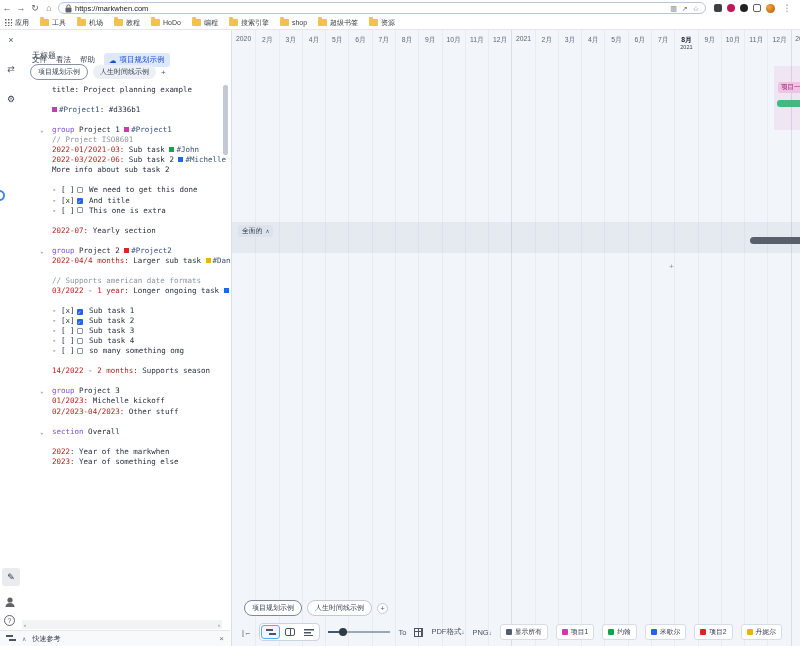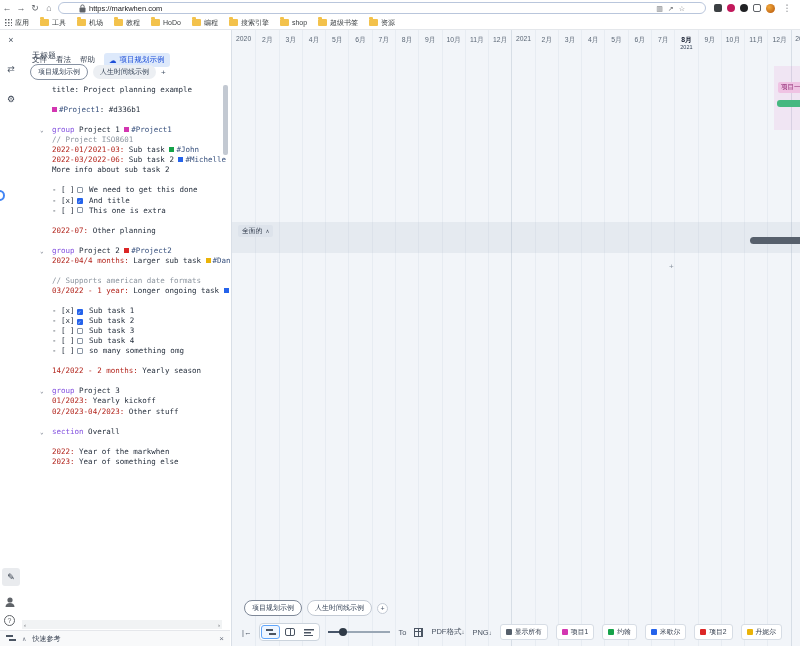--- a/index.html
+++ b/index.html
@@ -2,21 +2,21 @@
 <html><head>
 <meta charset="utf-8">
 <style>
   * { margin:0; padding:0; box-sizing:border-box; }
   html,body { width:800px; height:646px; font-family:"Liberation Sans",sans-serif; background:#fff; }
   #screen { position:relative; width:800px; height:646px; overflow:hidden; background:#fff; }
 
   
   #chrome { position:absolute; left:0; top:0; width:800px; height:16px; background:#fff; display:flex; align-items:center; }
   .nav-ic { color:#5f6368; font-size:9px; width:14px; text-align:center; cursor:pointer; }
-  #urlbar { position:relative; height:12px; flex:0 0 648px; margin-left:2px; border:1px solid #b9c6dc; border-radius:7px; background:#fff; display:flex; align-items:flex-end; padding:0 20px; }
+  #urlbar { position:relative; height:12px; flex:0 0 648px; margin-left:2px; border:1px solid #b9c6dc; border-radius:7px; background:#fff; display:flex; align-items:flex-end; padding:0 6px; }
   #urlbar .url { font-size:7.5px; color:#202124; margin-left:3px; flex:1; }
   #urlbar .url-ic { color:#5f6368; font-size:7px; margin-left:5px; }
   .ext-row { display:flex; align-items:center; gap:5px; margin-left:8px; }
   .ext { width:8px; height:8px; border-radius:2px; }
   .ext.e1 { background:#3c4043; }
   .ext.e2 { background:#c2185b; border-radius:50%; }
   .ext.e3 { background:#202124; border-radius:50%; }
   .ext.e4 { background:#fff; border:1px solid #5f6368; }
   .avatar { width:9px; height:9px; border-radius:50%; background:radial-gradient(circle at 35% 35%, #f2a93b, #b45309); }
   #bookmarks { position:absolute; left:0; top:16px; width:800px; height:14px; background:#fff; border-bottom:1px solid #e4e7eb; display:flex; align-items:center; padding-left:5px; gap:11px; }
@@ -244,38 +244,38 @@
           <div class="cl"><span class="arrow">⌄</span><span class="sg-k">group</span><span class="sg-p"> Project 1 </span><span class="sq" style="background: rgb(211, 54, 177);"></span><span class="sg-t">#Project1</span></div>
           <div class="cl"><span class="sg-c">// Project ISO8601</span></div>
           <div class="cl"><span class="sg-d">2022-01/2021-03:</span><span class="sg-p"> Sub task </span><span class="sq" style="background: rgb(22, 163, 74);"></span><span class="sg-t">#John</span></div>
           <div class="cl"><span class="sg-d">2022-03/2022-06:</span><span class="sg-p"> Sub task 2 </span><span class="sq" style="background: rgb(37, 99, 235);"></span><span class="sg-t">#Michelle</span></div>
           <div class="cl"><span class="sg-p">More info about sub task 2</span></div>
           <div class="cl"></div>
           <div class="cl"><span class="sg-p">- [ ]</span><span class="cb off"></span><span class="sg-p"> We need to get this done</span></div>
           <div class="cl"><span class="sg-p">- [x]</span><span class="cb on">✓</span><span class="sg-p"> And title</span></div>
           <div class="cl"><span class="sg-p">- [ ]</span><span class="cb off"></span><span class="sg-p"> This one is extra</span></div>
           <div class="cl"></div>
-          <div class="cl"><span class="sg-d">2022-07:</span><span class="sg-p"> Other planning</span></div>
+          <div class="cl"><span class="sg-d">2022-07:</span><span class="sg-p"> Yearly section</span></div>
           <div class="cl"></div>
           <div class="cl"><span class="arrow">⌄</span><span class="sg-k">group</span><span class="sg-p"> Project 2 </span><span class="sq" style="background: rgb(220, 38, 38);"></span><span class="sg-t">#Project2</span></div>
           <div class="cl"><span class="sg-d">2022-04/4 months:</span><span class="sg-p"> Larger sub task </span><span class="sq" style="background: rgb(234, 179, 8);"></span><span class="sg-t">#Danielle</span></div>
           <div class="cl"></div>
           <div class="cl"><span class="sg-c">// Supports american date formats</span></div>
           <div class="cl"><span class="sg-d">03/2022 - 1 year:</span><span class="sg-p"> Longer ongoing task </span><span class="sq" style="background: rgb(37, 99, 235);"></span></div>
           <div class="cl"></div>
           <div class="cl"><span class="sg-p">- [x]</span><span class="cb on">✓</span><span class="sg-p"> Sub task 1</span></div>
           <div class="cl"><span class="sg-p">- [x]</span><span class="cb on">✓</span><span class="sg-p"> Sub task 2</span></div>
           <div class="cl"><span class="sg-p">- [ ]</span><span class="cb off"></span><span class="sg-p"> Sub task 3</span></div>
           <div class="cl"><span class="sg-p">- [ ]</span><span class="cb off"></span><span class="sg-p"> Sub task 4</span></div>
           <div class="cl"><span class="sg-p">- [ ]</span><span class="cb off"></span><span class="sg-p"> so many something omg</span></div>
           <div class="cl"></div>
-          <div class="cl"><span class="sg-d">14/2022 - 2 months:</span><span class="sg-p"> Yearly season</span></div>
+          <div class="cl"><span class="sg-d">14/2022 - 2 months:</span><span class="sg-p"> Supports season</span></div>
           <div class="cl"></div>
           <div class="cl"><span class="arrow">⌄</span><span class="sg-k">group</span><span class="sg-p"> Project 3</span></div>
-          <div class="cl"><span class="sg-d">01/2023:</span><span class="sg-p"> Yearly kickoff</span></div>
+          <div class="cl"><span class="sg-d">01/2023:</span><span class="sg-p"> Michelle kickoff</span></div>
           <div class="cl"><span class="sg-d">02/2023-04/2023:</span><span class="sg-p"> Other stuff</span></div>
           <div class="cl"></div>
           <div class="cl"><span class="arrow">⌄</span><span class="sg-k">section</span><span class="sg-p"> Overall</span></div>
           <div class="cl"></div>
           <div class="cl"><span class="sg-d">2022:</span><span class="sg-p"> Year of the markwhen</span></div>
           <div class="cl"><span class="sg-d">2023:</span><span class="sg-p"> Year of something else</span></div>
         </div>
       <div id="vscroll"></div>
       <div id="hscroll">
         <span>‹</span>

